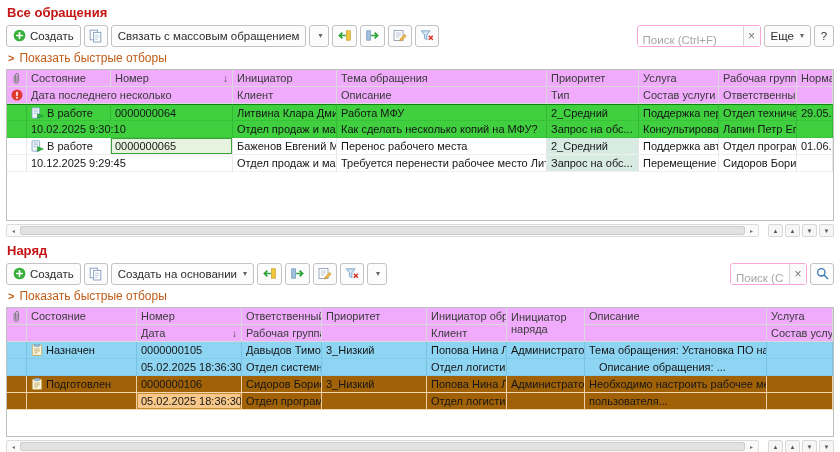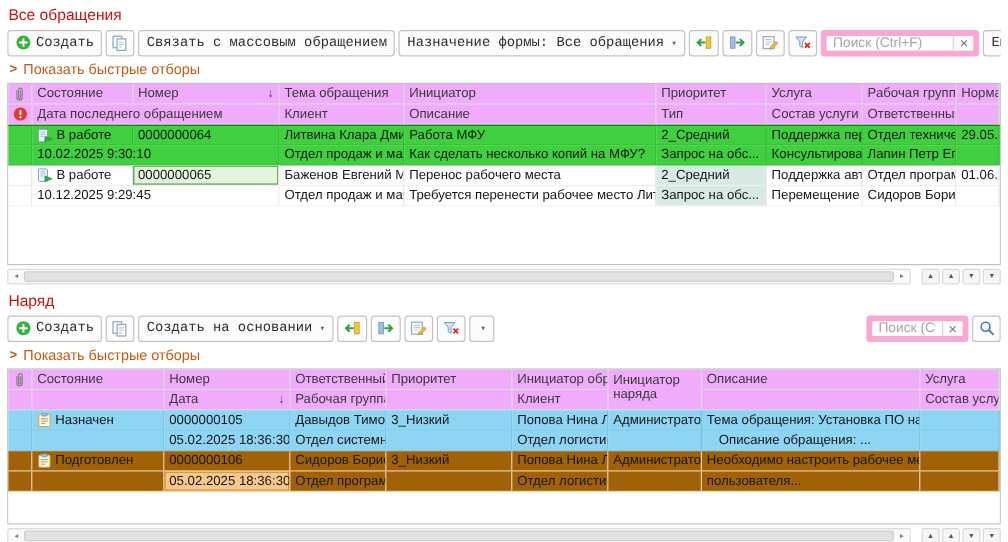--- a/index.html
+++ b/index.html
@@ -1,25 +1,25 @@
 <!DOCTYPE html>
 <html><head>
 <meta charset="utf-8">
 <style>
   *{box-sizing:border-box;margin:0;padding:0}
   html,body{width:840px;height:452px}
   body{background:#fff;font-family:"Liberation Sans","DejaVu Sans",sans-serif;overflow:hidden;padding-top:2px}
   .panel{padding:0 6px}
-  .ptitle{font-size:13px;font-weight:normal;color:#c41414;padding:3px 0 3px 1px}
+  .ptitle{font-size:13px;font-weight:bold;color:#c41414;padding:3px 0 3px 1px}
   .tbar{display:flex;align-items:center;gap:3px;height:25px;margin-bottom:1px;overflow:hidden;white-space:nowrap}
-  .btn{display:inline-flex;align-items:center;gap:4px;height:22px;padding:0 6px;background:#fcfcfc;border:1px solid #c3c3c3;border-radius:3px;font-family:Liberation Mono, monospace;font-size:11.5px;color:#2e2e2e;white-space:nowrap;flex:0 0 auto}
+  .btn{display:inline-flex;align-items:center;gap:4px;height:22px;padding:0 6px;background:#fcfcfc;border:1px solid #c3c3c3;border-radius:3px;font-family:Liberation Sans, sans-serif;font-size:11.5px;color:#2e2e2e;white-space:nowrap;flex:0 0 auto}
   .btn.ic{padding:0 4px;min-width:24px;justify-content:center}
   .btn.qm{min-width:20px;justify-content:center;padding:0 5px}
   .caret{font-size:8px;color:#666;margin-left:2px}
-  .sbox{display:inline-flex;align-items:flex-start;height:22px;border:5px solid #f9a8d4;border-radius:3px;background:#fff;flex:0 1 auto;margin-left:auto}
+  .sbox{display:inline-flex;align-items:flex-end;height:22px;border:1px solid #f9a8d4;border-radius:3px;background:#fff;flex:0 1 auto;margin-left:auto}
   .sbox input{border:none;outline:none;padding:0 5px;font-family:inherit;font-size:11.5px;color:#333;min-width:30px}
   .sbox input::placeholder{color:#a6a6a6}
   .s1 input{width:105px}
   .s2 input{width:58px}
   .sclear{width:17px;align-self:stretch;display:flex;align-items:center;justify-content:center;border-left:1px solid #d6d6d6;color:#777;font-size:12px;background:#fafafa}
   .qf{display:flex;align-items:center;gap:5px;color:#bf5b16;font-size:12px;padding:2px 0 4px 2px}
   .qf .chev{font-size:11px;font-weight:bold}
   .tbl{border:1px solid #bcc2bc;background:#fff}
   .grid{display:grid;width:100%}
   .g1{grid-template-columns:20px 84px 122px 104px 210px 92px 80px 78px minmax(0,1fr)}
@@ -123,21 +123,20 @@
       </button>
     <button class="btn ic">
         <svg width="14" height="14">
           <use href="#ic-copy"></use>
         </svg>
       </button>
     <button class="btn">
         <span>Связать с массовым обращением</span>
       </button>
     <button class="btn">
-        <span>Назначение формы: Все обращения</span>
         <span class="caret">▾</span>
       </button>
     <button class="btn ic">
         <svg width="15" height="13">
           <use href="#ic-arrl"></use>
         </svg>
       </button>
     <button class="btn ic">
         <svg width="15" height="13">
           <use href="#ic-arrr"></use>
@@ -179,33 +178,33 @@
       <div class="cell hd ci">
           <svg width="9" height="13">
             <use href="#ic-clip"></use>
           </svg>
         </div>
       <div class="cell hd">Состояние</div>
       <div class="cell hd">
           <span>Номер</span>
           <span class="sort">↓</span>
         </div>
+      <div class="cell hd">Инициатор</div>
       <div class="cell hd">Тема обращения</div>
-      <div class="cell hd">Инициатор</div>
       <div class="cell hd">Приоритет</div>
       <div class="cell hd">Услуга</div>
       <div class="cell hd">Рабочая группа</div>
       <div class="cell hd">Нормат...</div>
 
       <div class="cell hd ci">
           <svg width="12" height="12">
             <use href="#ic-warn"></use>
           </svg>
         </div>
-      <div class="cell hd sp2">Дата последнего обращением</div>
+      <div class="cell hd sp2">Дата последнего несколько</div>
       <div class="cell hd">Клиент</div>
       <div class="cell hd">Описание</div>
       <div class="cell hd">Тип</div>
       <div class="cell hd">Состав услуги</div>
       <div class="cell hd">Ответственный</div>
       <div class="cell hd"></div>
 
       <div class="row">
         <div class="cell grn l1 ci"></div>
         <div class="cell grn l1">

